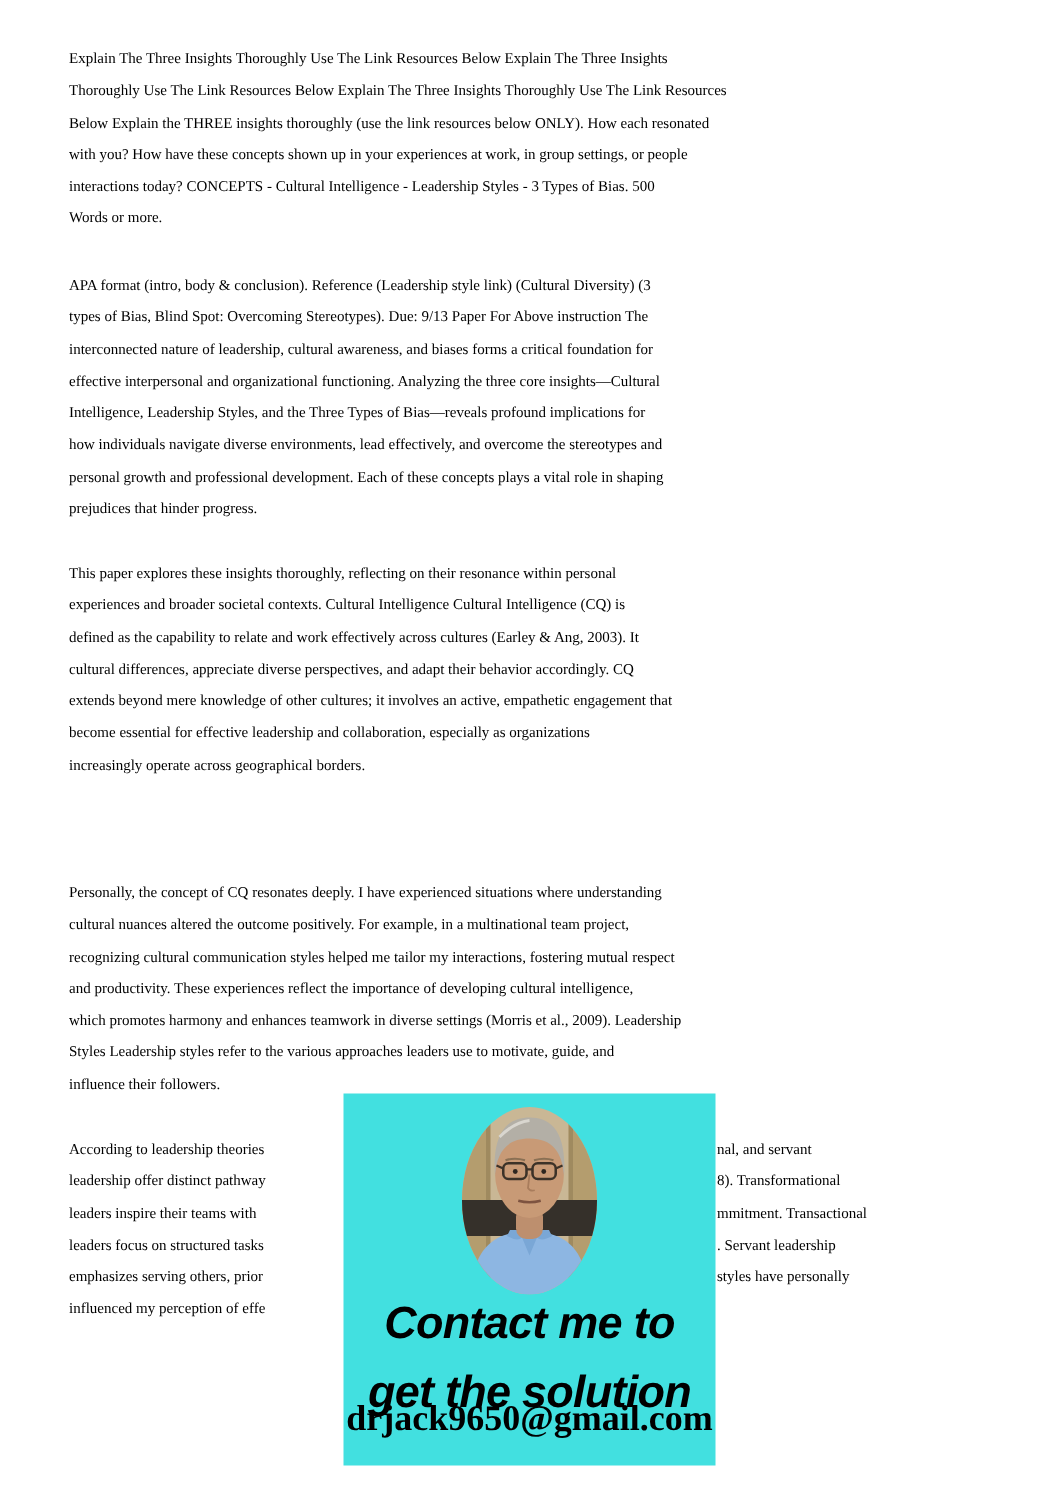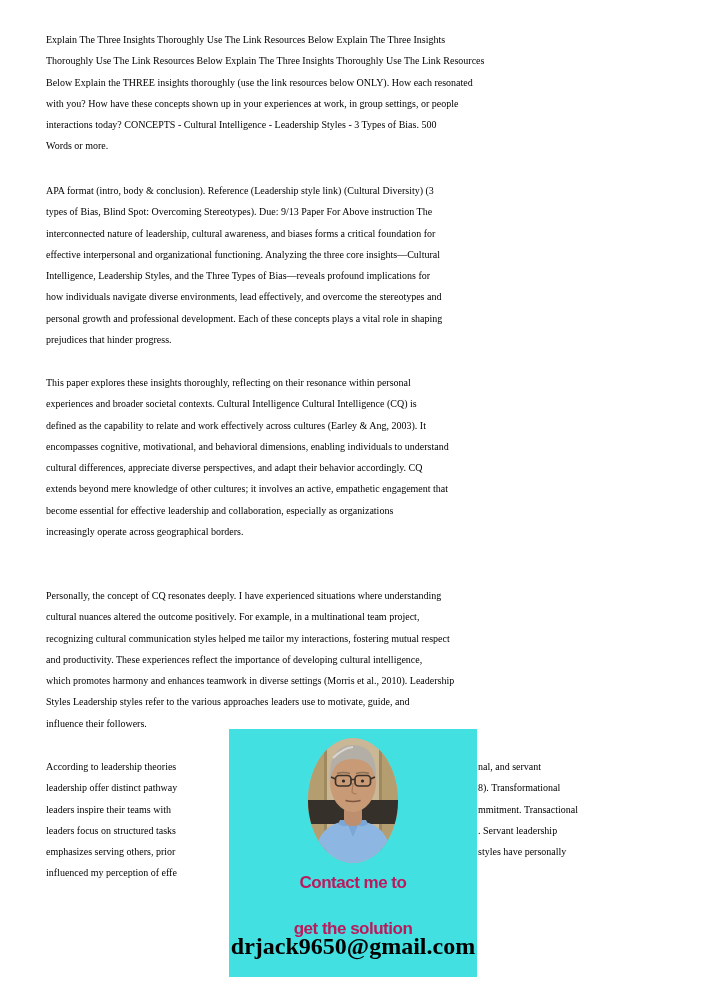--- a/index.html
+++ b/index.html
@@ -47,24 +47,25 @@
     position: absolute;
     left: 79px; top: 9px;
     width: 90px; height: 125px;
   }
   .portrait svg { display: block; width: 100%; height: 100%; }
   .promo-heading {
     position: absolute;
     left: 0; width: 100%;
     font-family: "Liberation Sans", sans-serif;
     font-weight: bold;
-    font-size: 17px;
+    font-size: 30px;
     line-height: 28px;
     letter-spacing: -0.5px;
-    color: #be185d;
+    color: #000000;
+    font-style: italic;
   }
   .promo-heading.l1 { top: 140px; }
   .promo-heading.l2 { top: 186px; }
   .promo-email {
     position: absolute;
     left: 0; top: 203px; width: 100%;
     font-family: "Liberation Serif", serif;
     font-weight: bold;
     font-size: 24px;
     line-height: 28px;
@@ -92,32 +93,31 @@
         <div class="line">effective interpersonal and organizational functioning. Analyzing the three core insights—Cultural</div>
         <div class="line">Intelligence, Leadership Styles, and the Three Types of Bias—reveals profound implications for</div>
         <div class="line">how individuals navigate diverse environments, lead effectively, and overcome the stereotypes and</div>
         <div class="line">personal growth and professional development. Each of these concepts plays a vital role in shaping</div>
         <div class="line">prejudices that hinder progress.</div>
       </div>
       <div class="para">
         <div class="line">This paper explores these insights thoroughly, reflecting on their resonance within personal</div>
         <div class="line">experiences and broader societal contexts. Cultural Intelligence Cultural Intelligence (CQ) is</div>
         <div class="line">defined as the capability to relate and work effectively across cultures (Earley &amp; Ang, 2003). It</div>
-        <div class="line">encompasses cognitive, motivational, and behavioral dimensions, enabling individuals to understand</div>
         <div class="line">cultural differences, appreciate diverse perspectives, and adapt their behavior accordingly. CQ</div>
         <div class="line">extends beyond mere knowledge of other cultures; it involves an active, empathetic engagement that</div>
         <div class="line">become essential for effective leadership and collaboration, especially as organizations</div>
         <div class="line">increasingly operate across geographical borders.</div>
       </div>
       <div class="para">
         <div class="line">Personally, the concept of CQ resonates deeply. I have experienced situations where understanding</div>
         <div class="line">cultural nuances altered the outcome positively. For example, in a multinational team project,</div>
         <div class="line">recognizing cultural communication styles helped me tailor my interactions, fostering mutual respect</div>
         <div class="line">and productivity. These experiences reflect the importance of developing cultural intelligence,</div>
-        <div class="line">which promotes harmony and enhances teamwork in diverse settings (Morris et al., 2010). Leadership</div>
+        <div class="line">which promotes harmony and enhances teamwork in diverse settings (Morris et al., 2009). Leadership</div>
         <div class="line">Styles Leadership styles refer to the various approaches leaders use to motivate, guide, and</div>
         <div class="line">influence their followers.</div>
       </div>
       <div class="para">
         <div class="split-line">
           <span class="frag-left">According to leadership theories</span>
           <span class="frag-right">nal, and servant</span>
         </div>
         <div class="split-line">
           <span class="frag-left">leadership offer distinct pathway</span>

